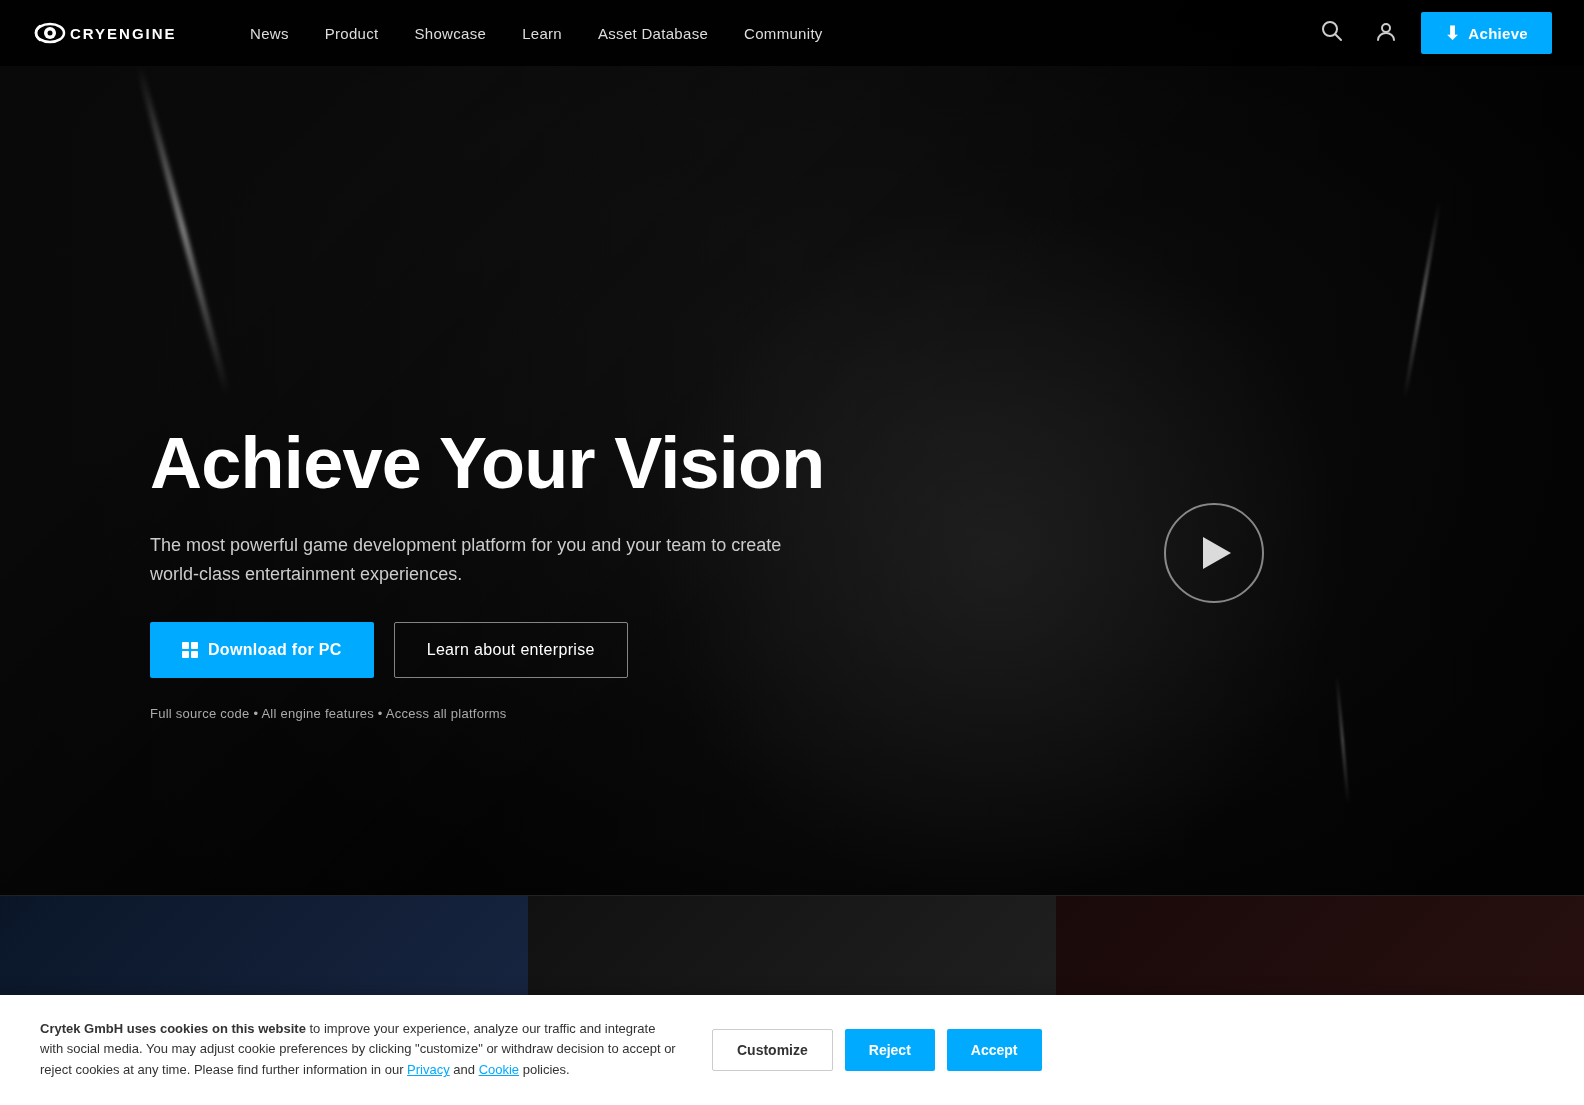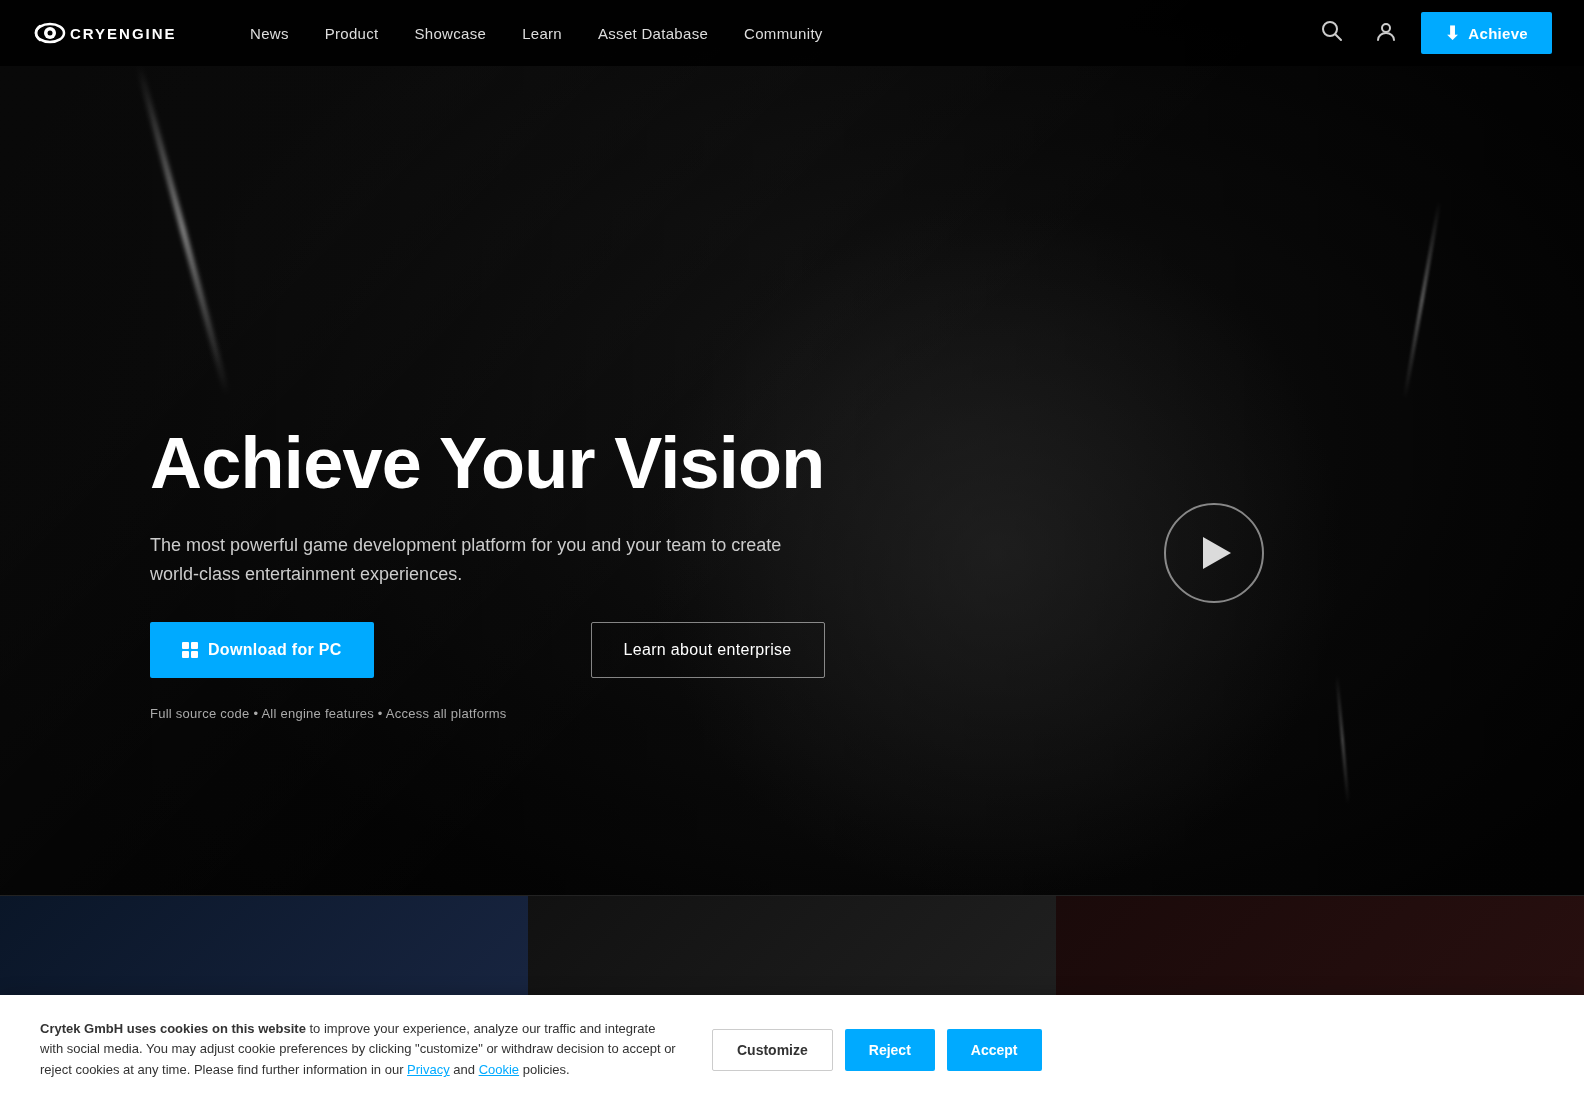--- a/index.html
+++ b/index.html
@@ -95,21 +95,21 @@
     .hero-title {
       font-size: 72px; font-weight: 800;
       line-height: 1.1; margin-bottom: 28px;
       letter-spacing: -0.01em;
     }
     .hero-subtitle {
       font-size: 18px; line-height: 1.6;
       color: #ccc; max-width: 640px;
       margin-bottom: 34px; font-weight: 400;
     }
-    .hero-buttons { display: flex; align-items: center; gap: 20px; margin-bottom: 28px; justify-content: space-between; }
+    .hero-buttons { display: flex; align-items: center; gap: 20px; margin-bottom: 28px; }
     .btn-primary {
       background: #00aaff; color: #fff; border: none;
       padding: 0 32px; height: 56px;
       font-size: 16px; font-weight: 700;
       cursor: pointer; display: flex; align-items: center; gap: 10px;
       letter-spacing: 0.02em; border-radius: 2px;
     }
     .btn-secondary {
       background: transparent; color: #fff;
       border: 1.5px solid rgba(255,255,255,0.5);

